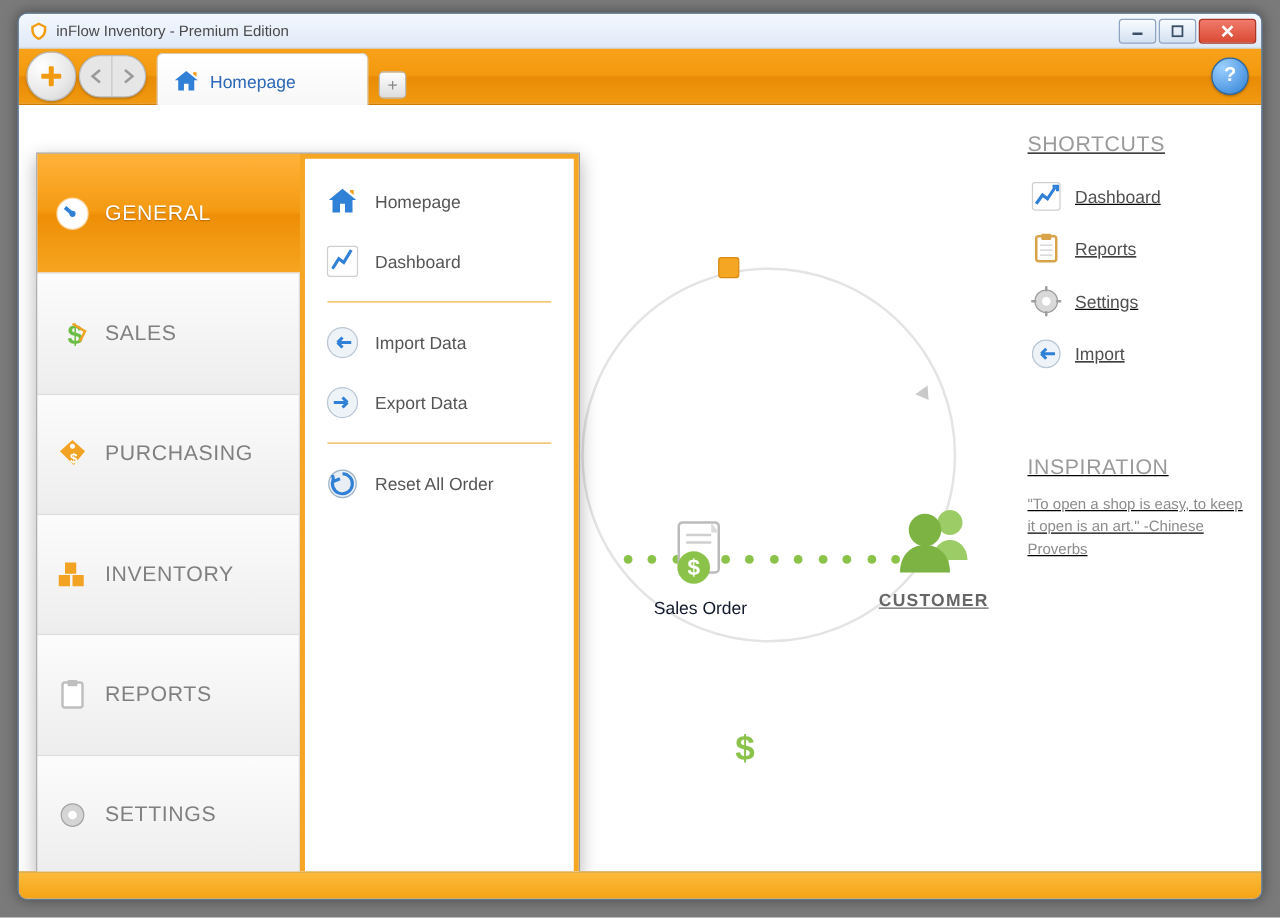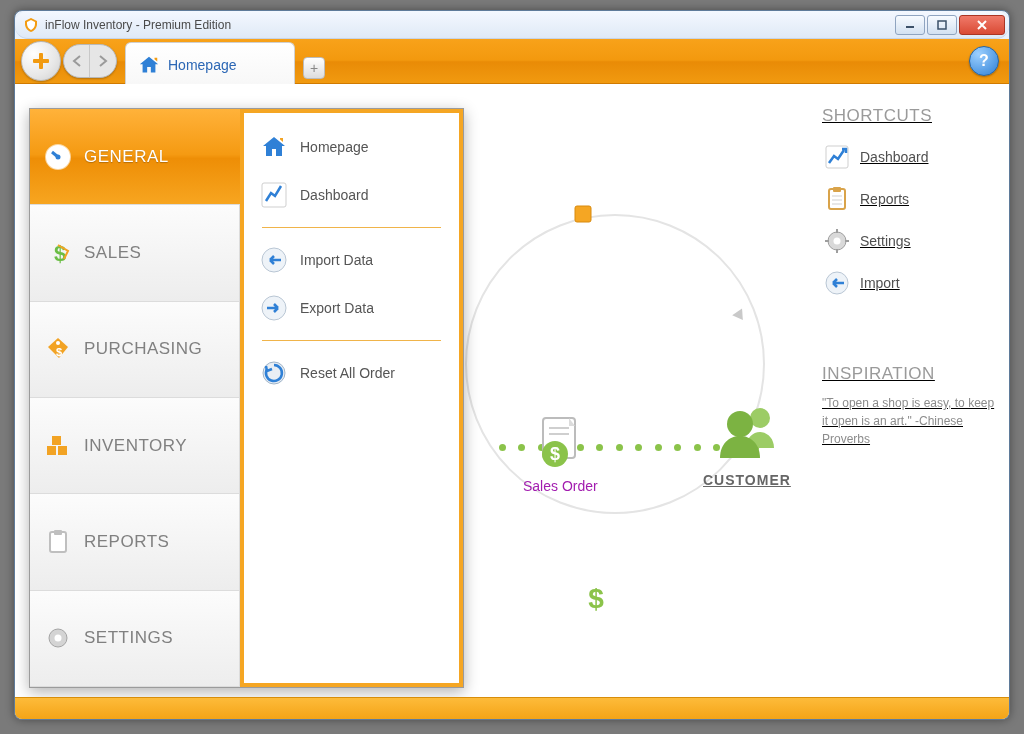--- a/index.html
+++ b/index.html
@@ -10,21 +10,20 @@
     position: absolute; left: 14px; top: 10px; right: 14px; bottom: 14px;
     background: linear-gradient(#e9f1fb, #dde8f6);
     border: 1px solid #5f7b9a; border-radius: 8px;
     box-shadow: 0 0 10px rgba(0,0,0,.4);
     display: flex; flex-direction: column; overflow: hidden;
   }
   .titlebar {
     height: 28px; display: flex; align-items: center; padding: 0 4px 0 8px;
     background: linear-gradient(#f4f8ff, #dfe9f6);
     border-bottom: 1px solid #c7d4e6;
-    border-radius: 13px;
   }
   .app-icon { width: 16px; height: 16px; margin-right: 6px; }
   .app-title { font-size: 12px; color: #4a4a4a; flex: 1; }
   .win-btns { display: flex; gap: 0; }
   .win-btn {
     width: 30px; height: 20px; border: 1px solid #8fa4c0; border-radius: 3px;
     margin-left: 2px; background: linear-gradient(#f8fbff,#d3e1f1);
     display: flex; align-items: center; justify-content: center;
     font-size: 11px; color: #3b5068;
   }
@@ -96,35 +95,35 @@
 
   
   .diagram {
     position: absolute; left: 430px; top: 130px; width: 360px; height: 430px;
   }
   .cycle {
     position: absolute; left: 20px; top: 0; width: 300px; height: 300px;
     border: 2px solid #e4e4e4; border-radius: 50%;
   }
   .node { position:absolute; display:flex; flex-direction:column; align-items:center; gap:8px; }
-  .node-label { font-size: 14px; color: #a21caf; white-space:nowrap; }
+  .node-label { font-size: 14px; color: #0f172a; white-space:nowrap; }
   .node.top { left: 128px; top: -10px; }
   .node.right { left: 258px; top: 190px; }
   .node.bottom { left: 138px; top: 370px; }
   .node.left { left: 78px; top: 200px; }
   .dot-line { position:absolute; top:230px; left:54px; width:260px; height:6px; display:flex; justify-content:space-between; }
   .dot-line span { width:7px; height:7px; background:#8bc34a; border-radius:50%; }
   .arrow-head {
     position:absolute; width:0; height:0; border-style:solid;
     border-width: 6px 0 6px 10px; border-color: transparent transparent transparent #c9c9c9;
   }
 
   
   .menu-panel {
-    position: absolute; left: 14px; top: 24px; width: 435px; height: 580px;
+    position: absolute; left: 14px; top: 38px; width: 435px; height: 580px;
     background: #fff; border: 1px solid #9b9b9b; box-shadow: 0 4px 14px rgba(0,0,0,.3);
     display: flex;
   }
   .menu-cats { width: 210px; display:flex; flex-direction:column; }
   .cat {
     flex: 1; display:flex; align-items:center; gap:12px; padding-left:14px;
     font-size: 17px; color:#808080; letter-spacing:.5px;
     background: linear-gradient(#fcfcfc,#ededed);
     border-bottom:1px solid #dcdcdc; border-right:1px solid #dcdcdc;
   }

